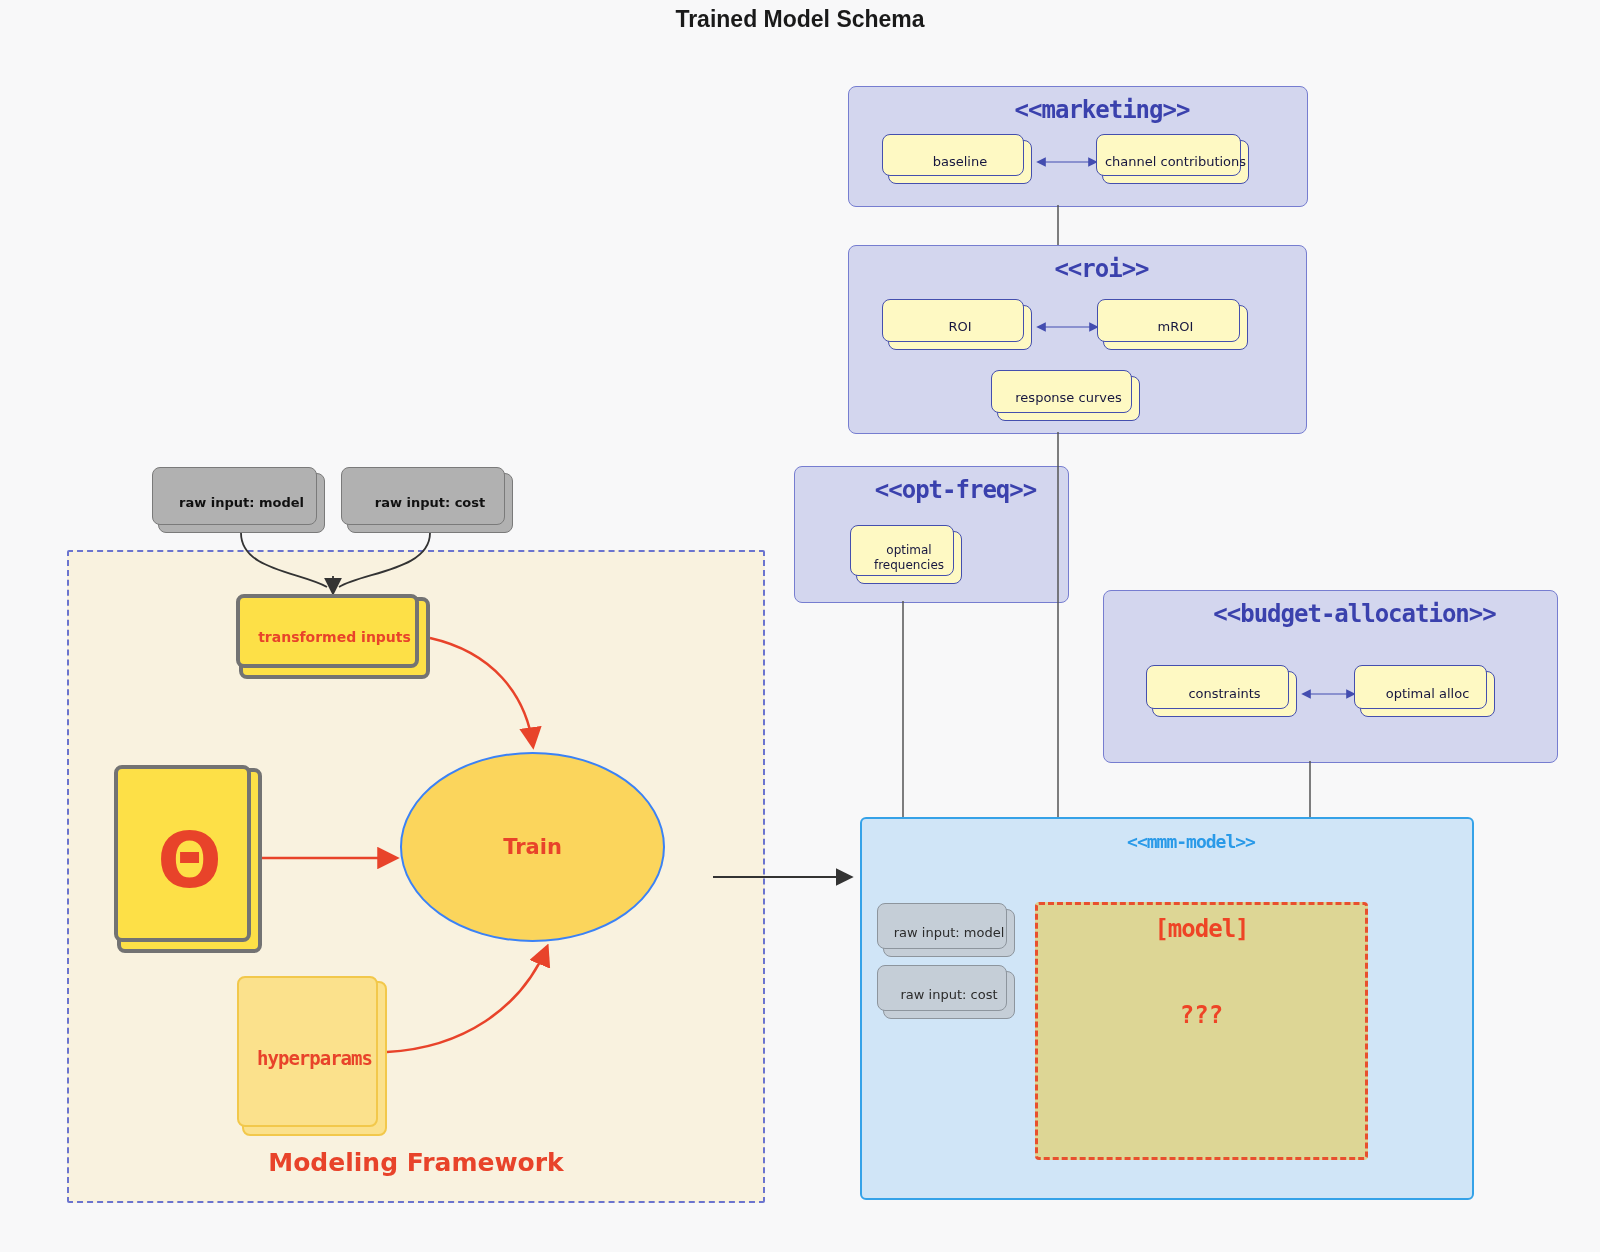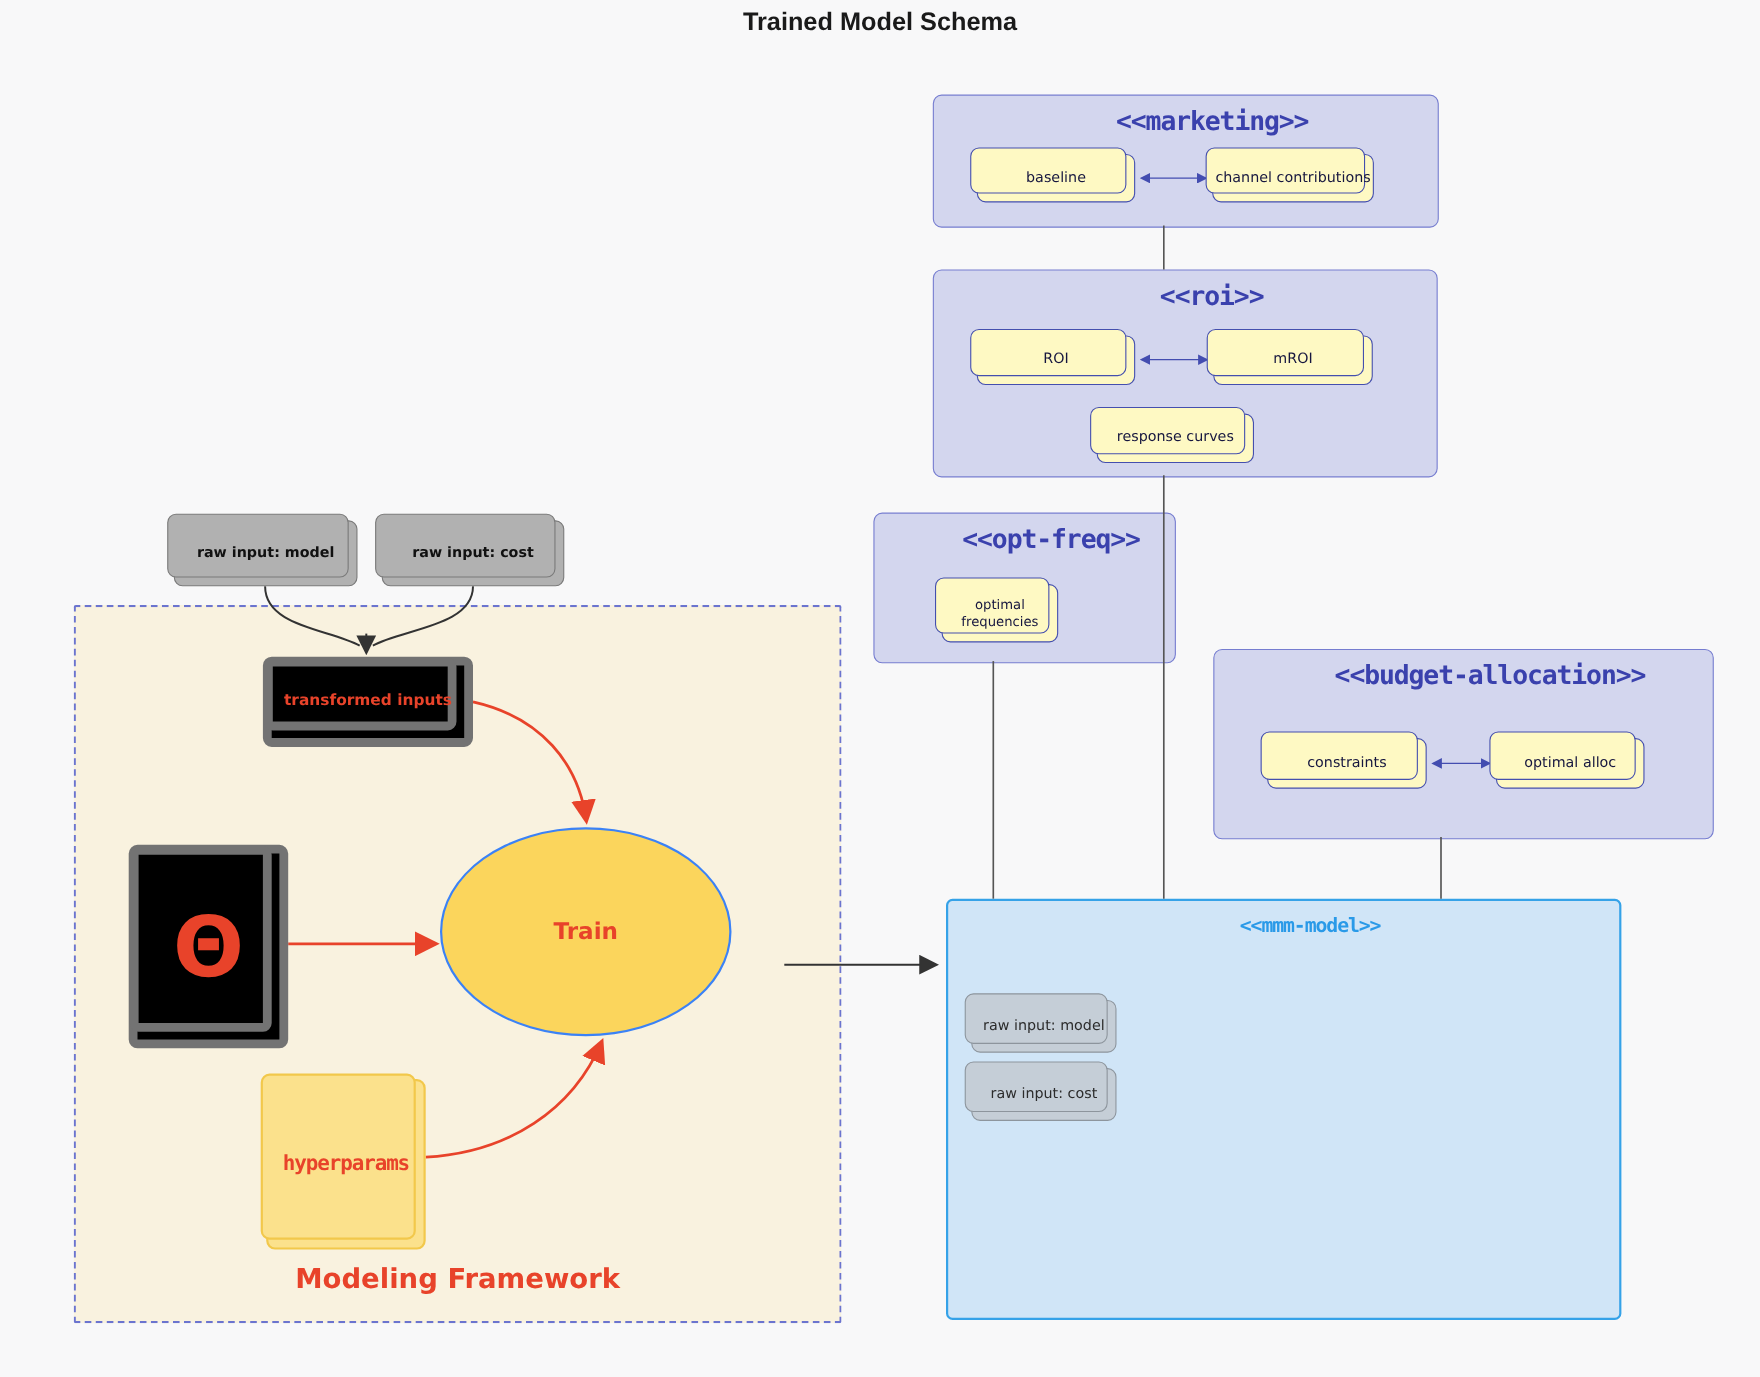--- a/index.html
+++ b/index.html
@@ -31,21 +31,21 @@
     position:absolute; z-index:3; display:flex; align-items:center; justify-content:center;
     text-align:center; border-radius:8px; font-size:13px; line-height:1.25; box-sizing:border-box;
   }
   .stacked::before {
     content:""; position:absolute; left:-7px; top:-7px; width:100%; height:100%;
     background:inherit; border:inherit; border-radius:inherit; z-index:-1; box-sizing:border-box;
   }
   .purple-node { background:#fef9c3; border:1.5px solid #444fae; color:#16163f; }
   .gray-node { background:#b1b1b1; border:1.5px solid #7a7a7a; color:#111; font-weight:bold; }
   .grayblue-node { background:#c5ced7; border:1.5px solid #8d959d; color:#2b2b2b; }
-  .yellow-node { background:#000000; border:8px solid #737373; color:#e8432a; font-weight:bold; border-radius:8px; }
+  .yellow-node { background:#fde047; border:4px solid #737373; color:#e8432a; font-weight:bold; border-radius:8px; }
   .yellow-light { background:#fbe18c; border:2px solid #f2c84b; }
   .ellipse-node {
     border-radius:50%; background:#fbd55c; border:2px solid #3b82f6;
     color:#e8432a; font-weight:bold; font-size:21px;
   }
   .khaki-box {
     position:absolute; z-index:2; box-sizing:border-box;
     background:#ddd695; border:3px dashed #e8502e; border-radius:4px;
     display:flex; flex-direction:column; align-items:center;
   }
@@ -170,14 +170,18 @@
   <div class="node yellow-node yellow-light stacked mono" style="left:242px; top:981px; width:145px; height:155px; font-size:19px; letter-spacing:-1px;">
     <span>hyperparams</span>
   </div>
 
   <div class="node grayblue-node stacked" style="left:883px; top:909px; width:132px; height:48px;">
     <span>raw input: model</span>
   </div>
   <div class="node grayblue-node stacked" style="left:883px; top:971px; width:132px; height:48px;">
     <span>raw input: cost</span>
   </div>
+  <div class="khaki-box" style="left:1035px; top:902px; width:333px; height:258px;">
+    <div class="model-label mono">[model]</div>
+    <div class="qqq mono">???</div>
+  </div>
 
 </div>
 
 </body></html>

